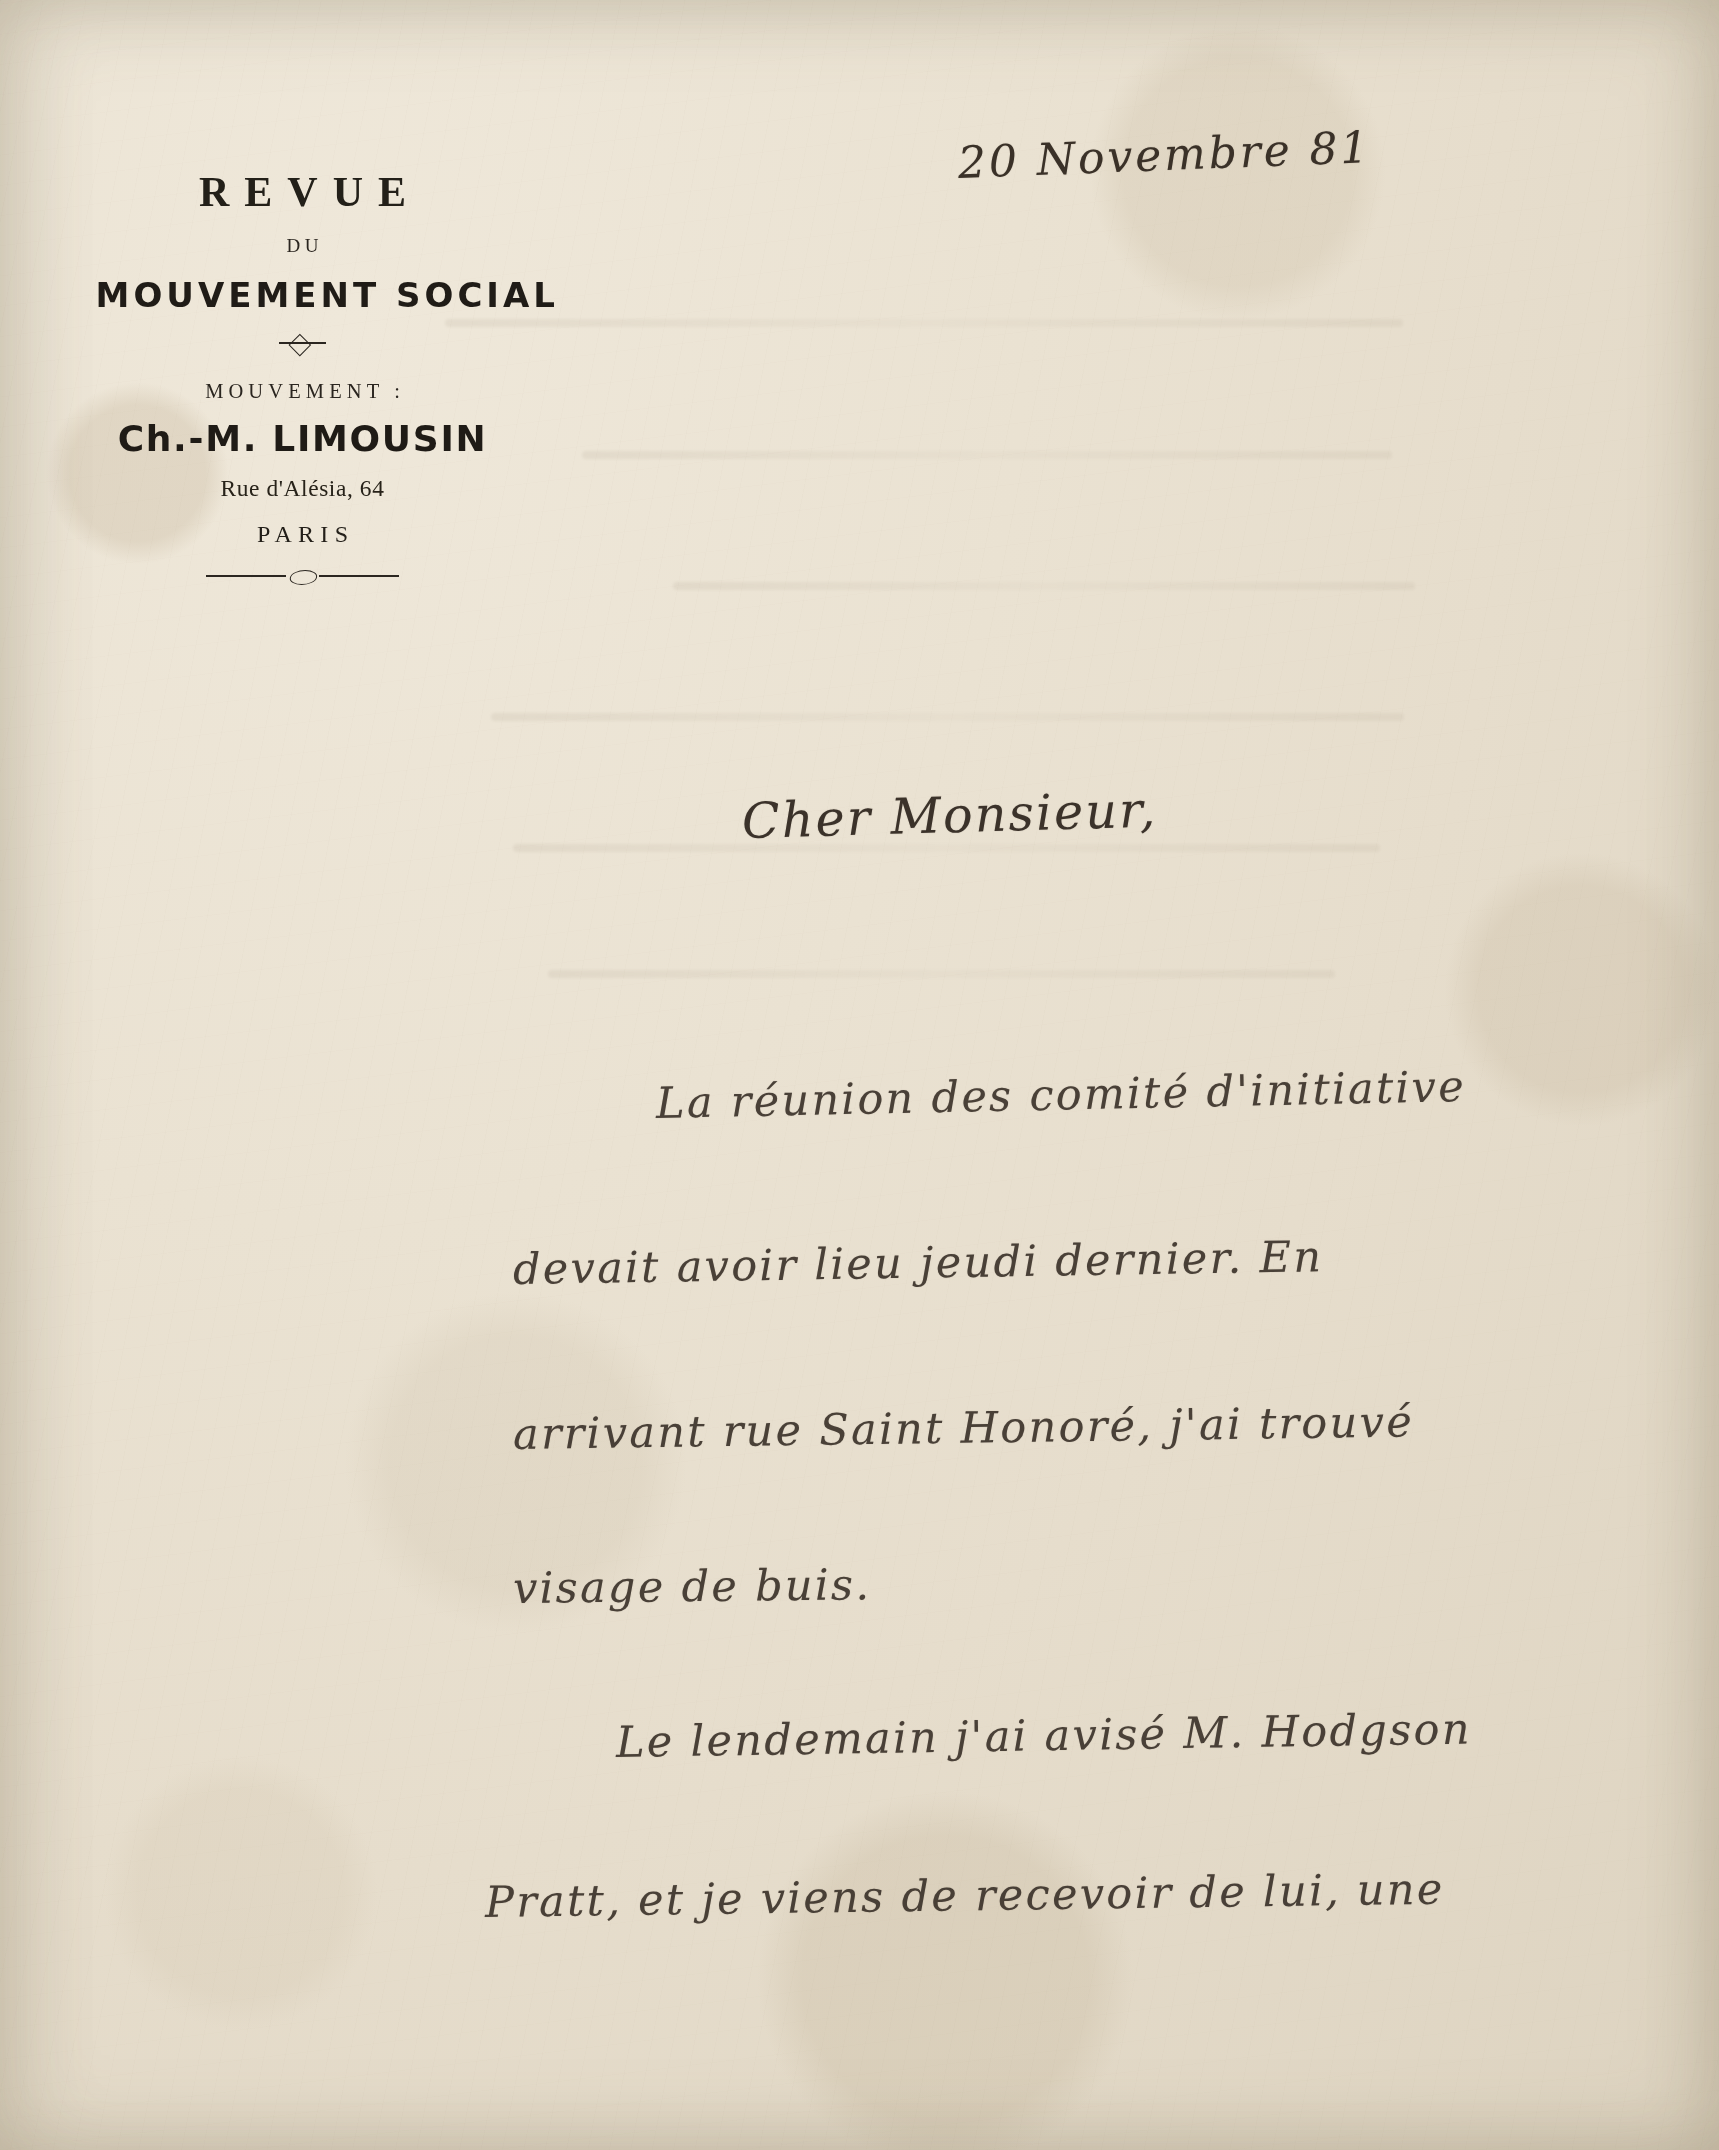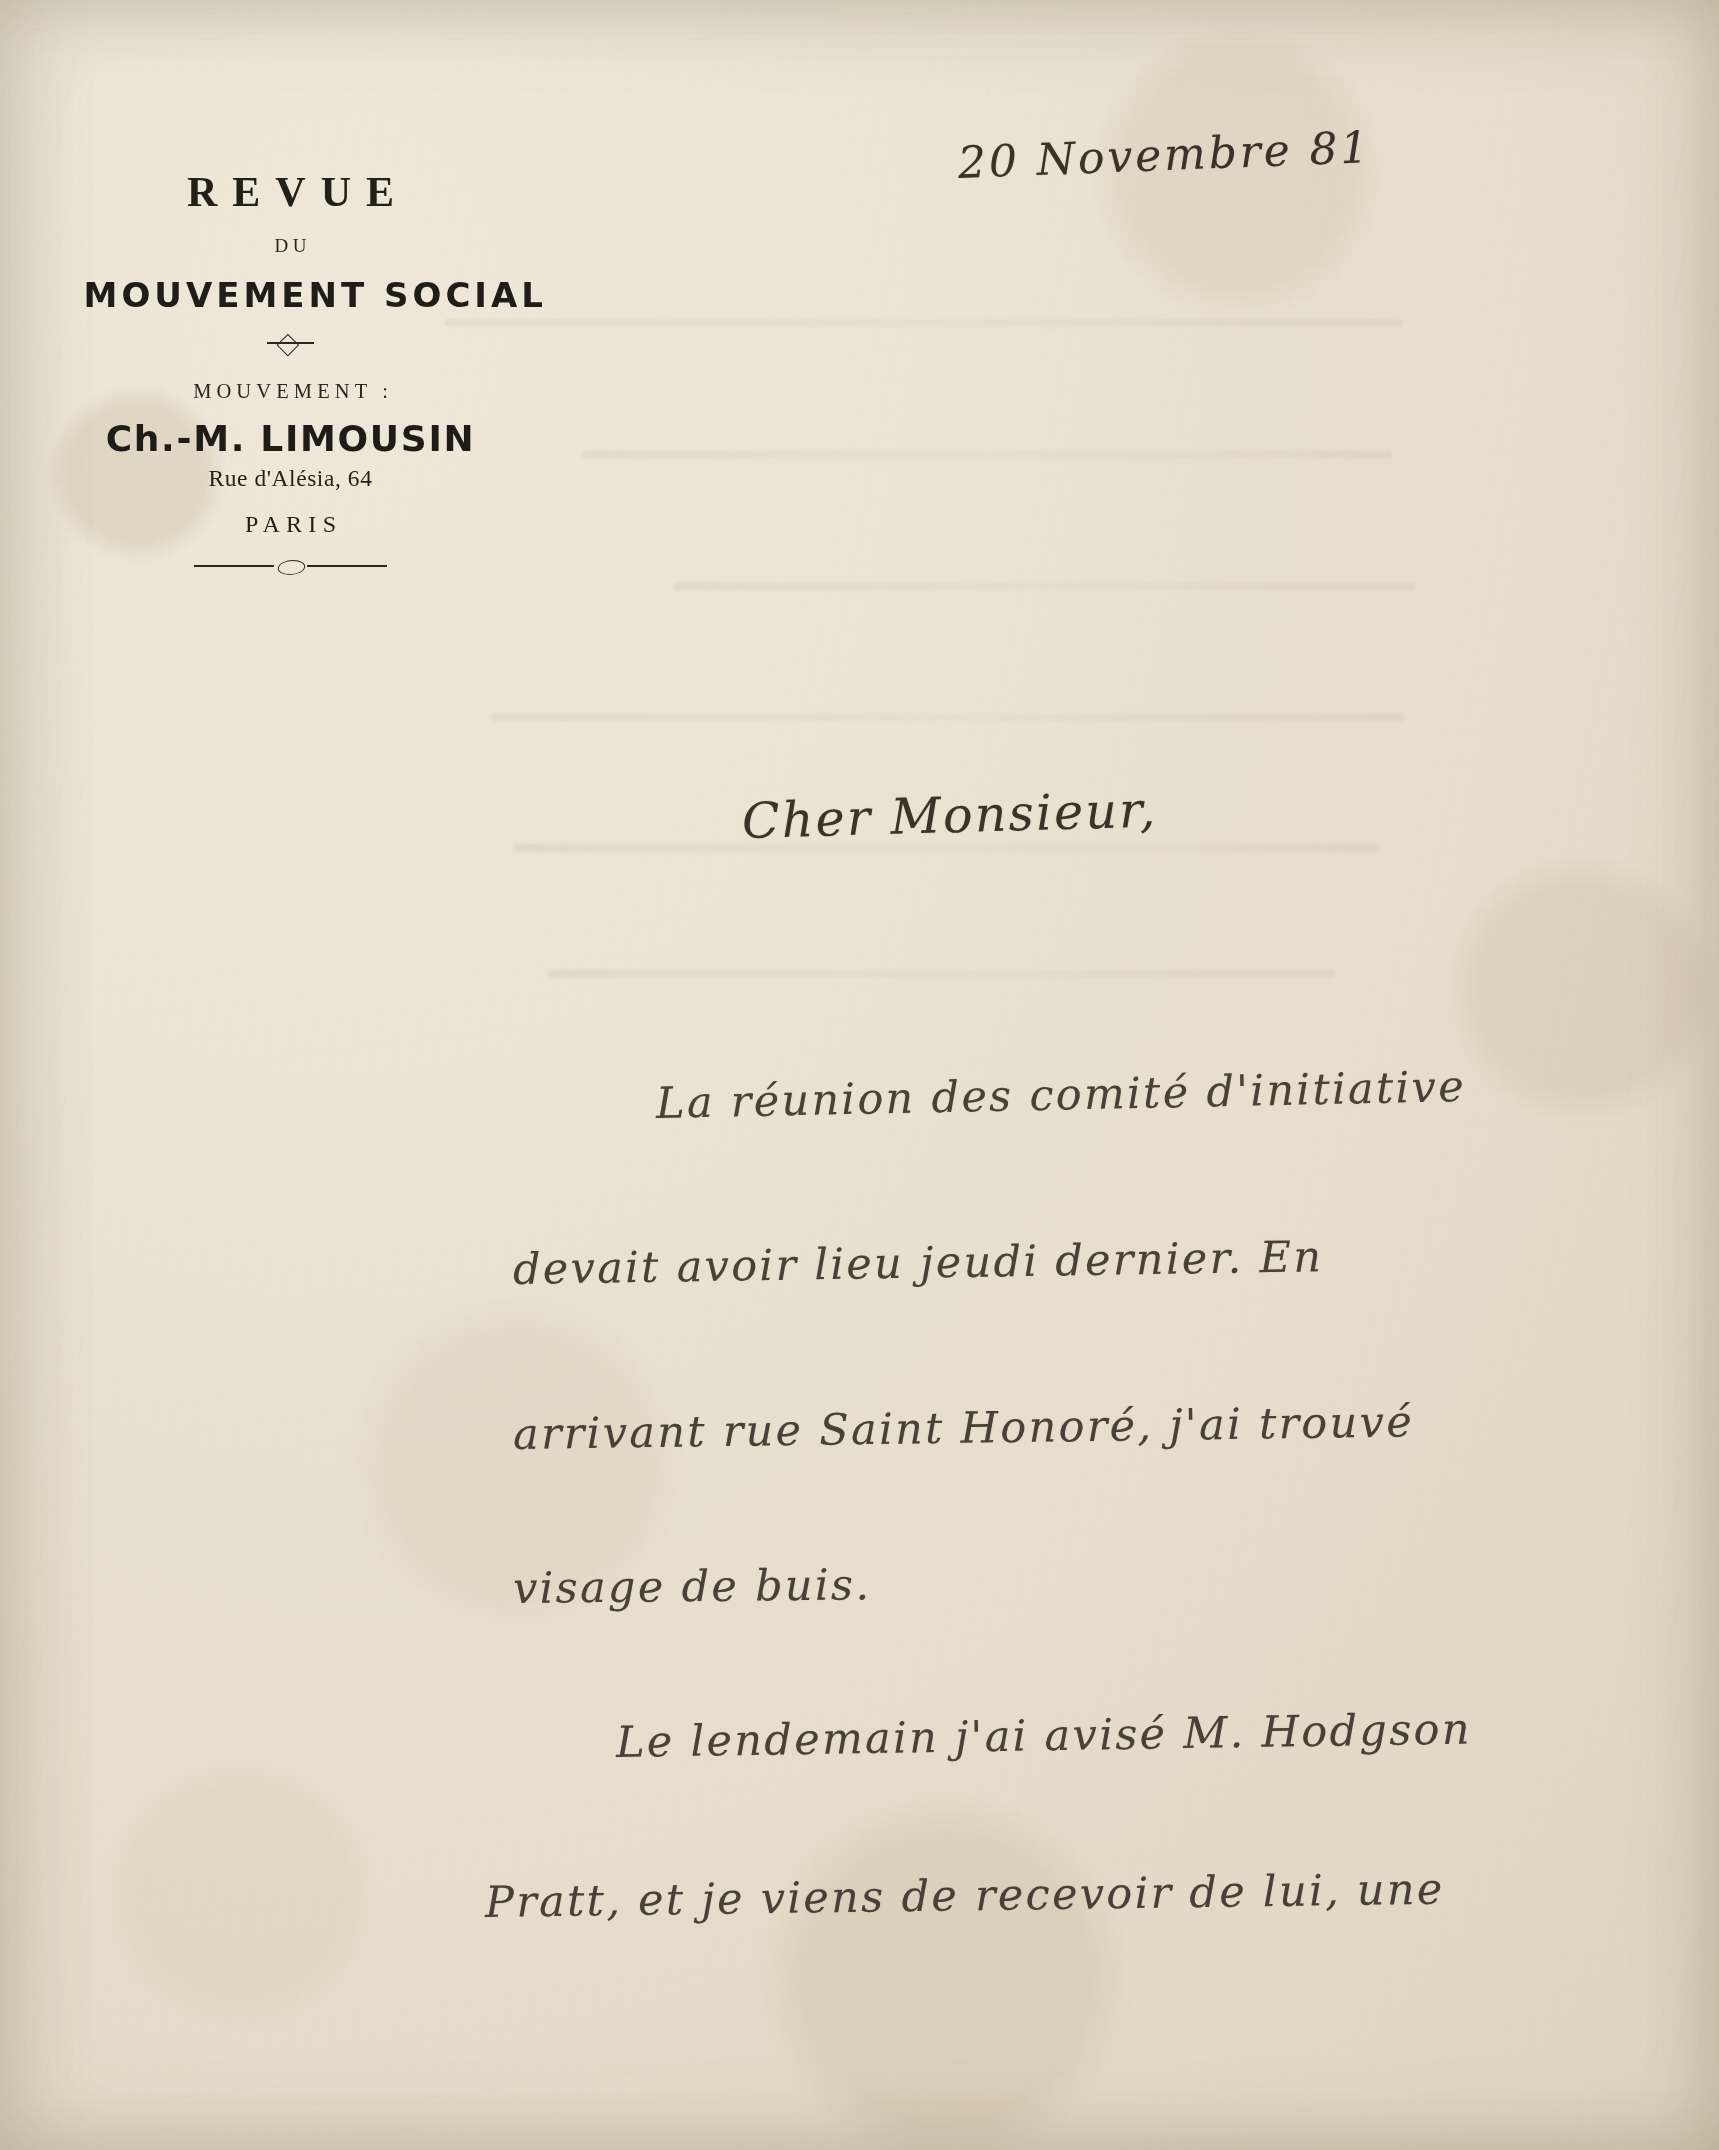--- a/index.html
+++ b/index.html
@@ -58,21 +58,21 @@
     position: absolute;
     height: 8px;
     border-radius: 4.6px;
     background: linear-gradient(90deg, rgba(120,104,82,0.55), rgba(120,104,82,0.18), rgba(120,104,82,0.45));
     filter: blur(1.7px);
   }
 
   
   .letterhead {
     position: absolute;
-    left: 34px;
+    left: 46px;
     top: 171px;
     width: 513px;
     text-align: center;
     color: #241f1a;
   }
   .lh-revue {
     font-family: "Liberation Serif", serif;
     font-size: 42px;
     font-weight: 700;
     letter-spacing: 15px;
@@ -129,21 +129,21 @@
   }
   .lh-name {
     margin-top: 15px;
     font-family: "DejaVu Sans", sans-serif;
     font-size: 36px;
     font-weight: 700;
     letter-spacing: 1.7px;
     color: #1f1b16;
   }
   .lh-address {
-    margin-top: 6px;
+    margin-top: 16px;
     font-size: 23.4px;
     letter-spacing: 0.6px;
     color: #272219;
     font-family: Liberation Serif, serif;
   }
   .lh-city {
     margin-top: 19.4px;
     font-size: 24px;
     letter-spacing: 6.3px;
     text-indent: 6.3px;

